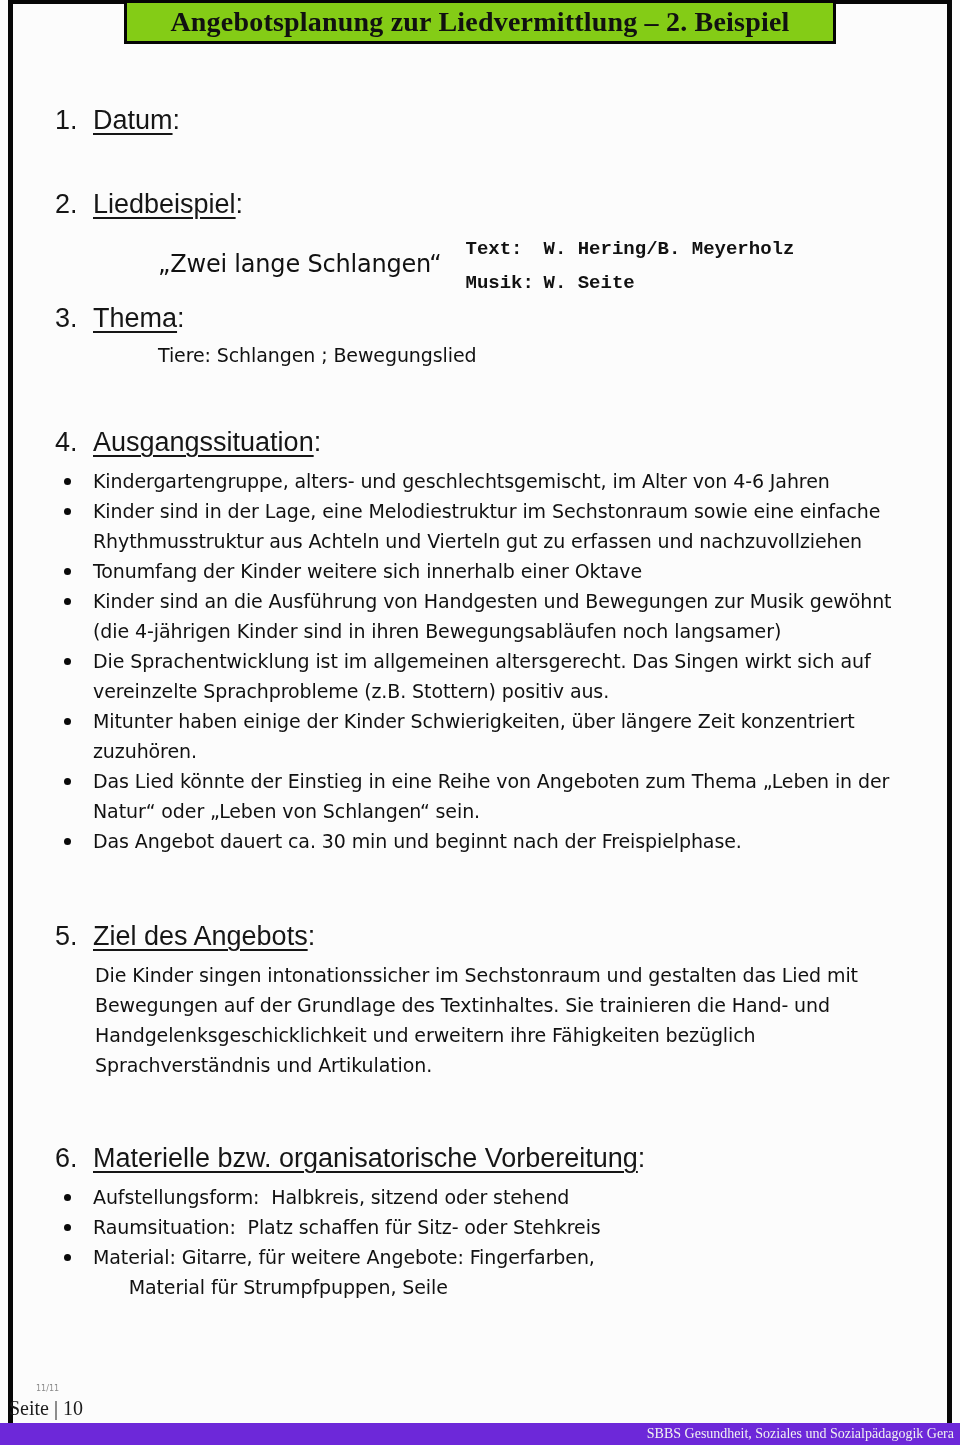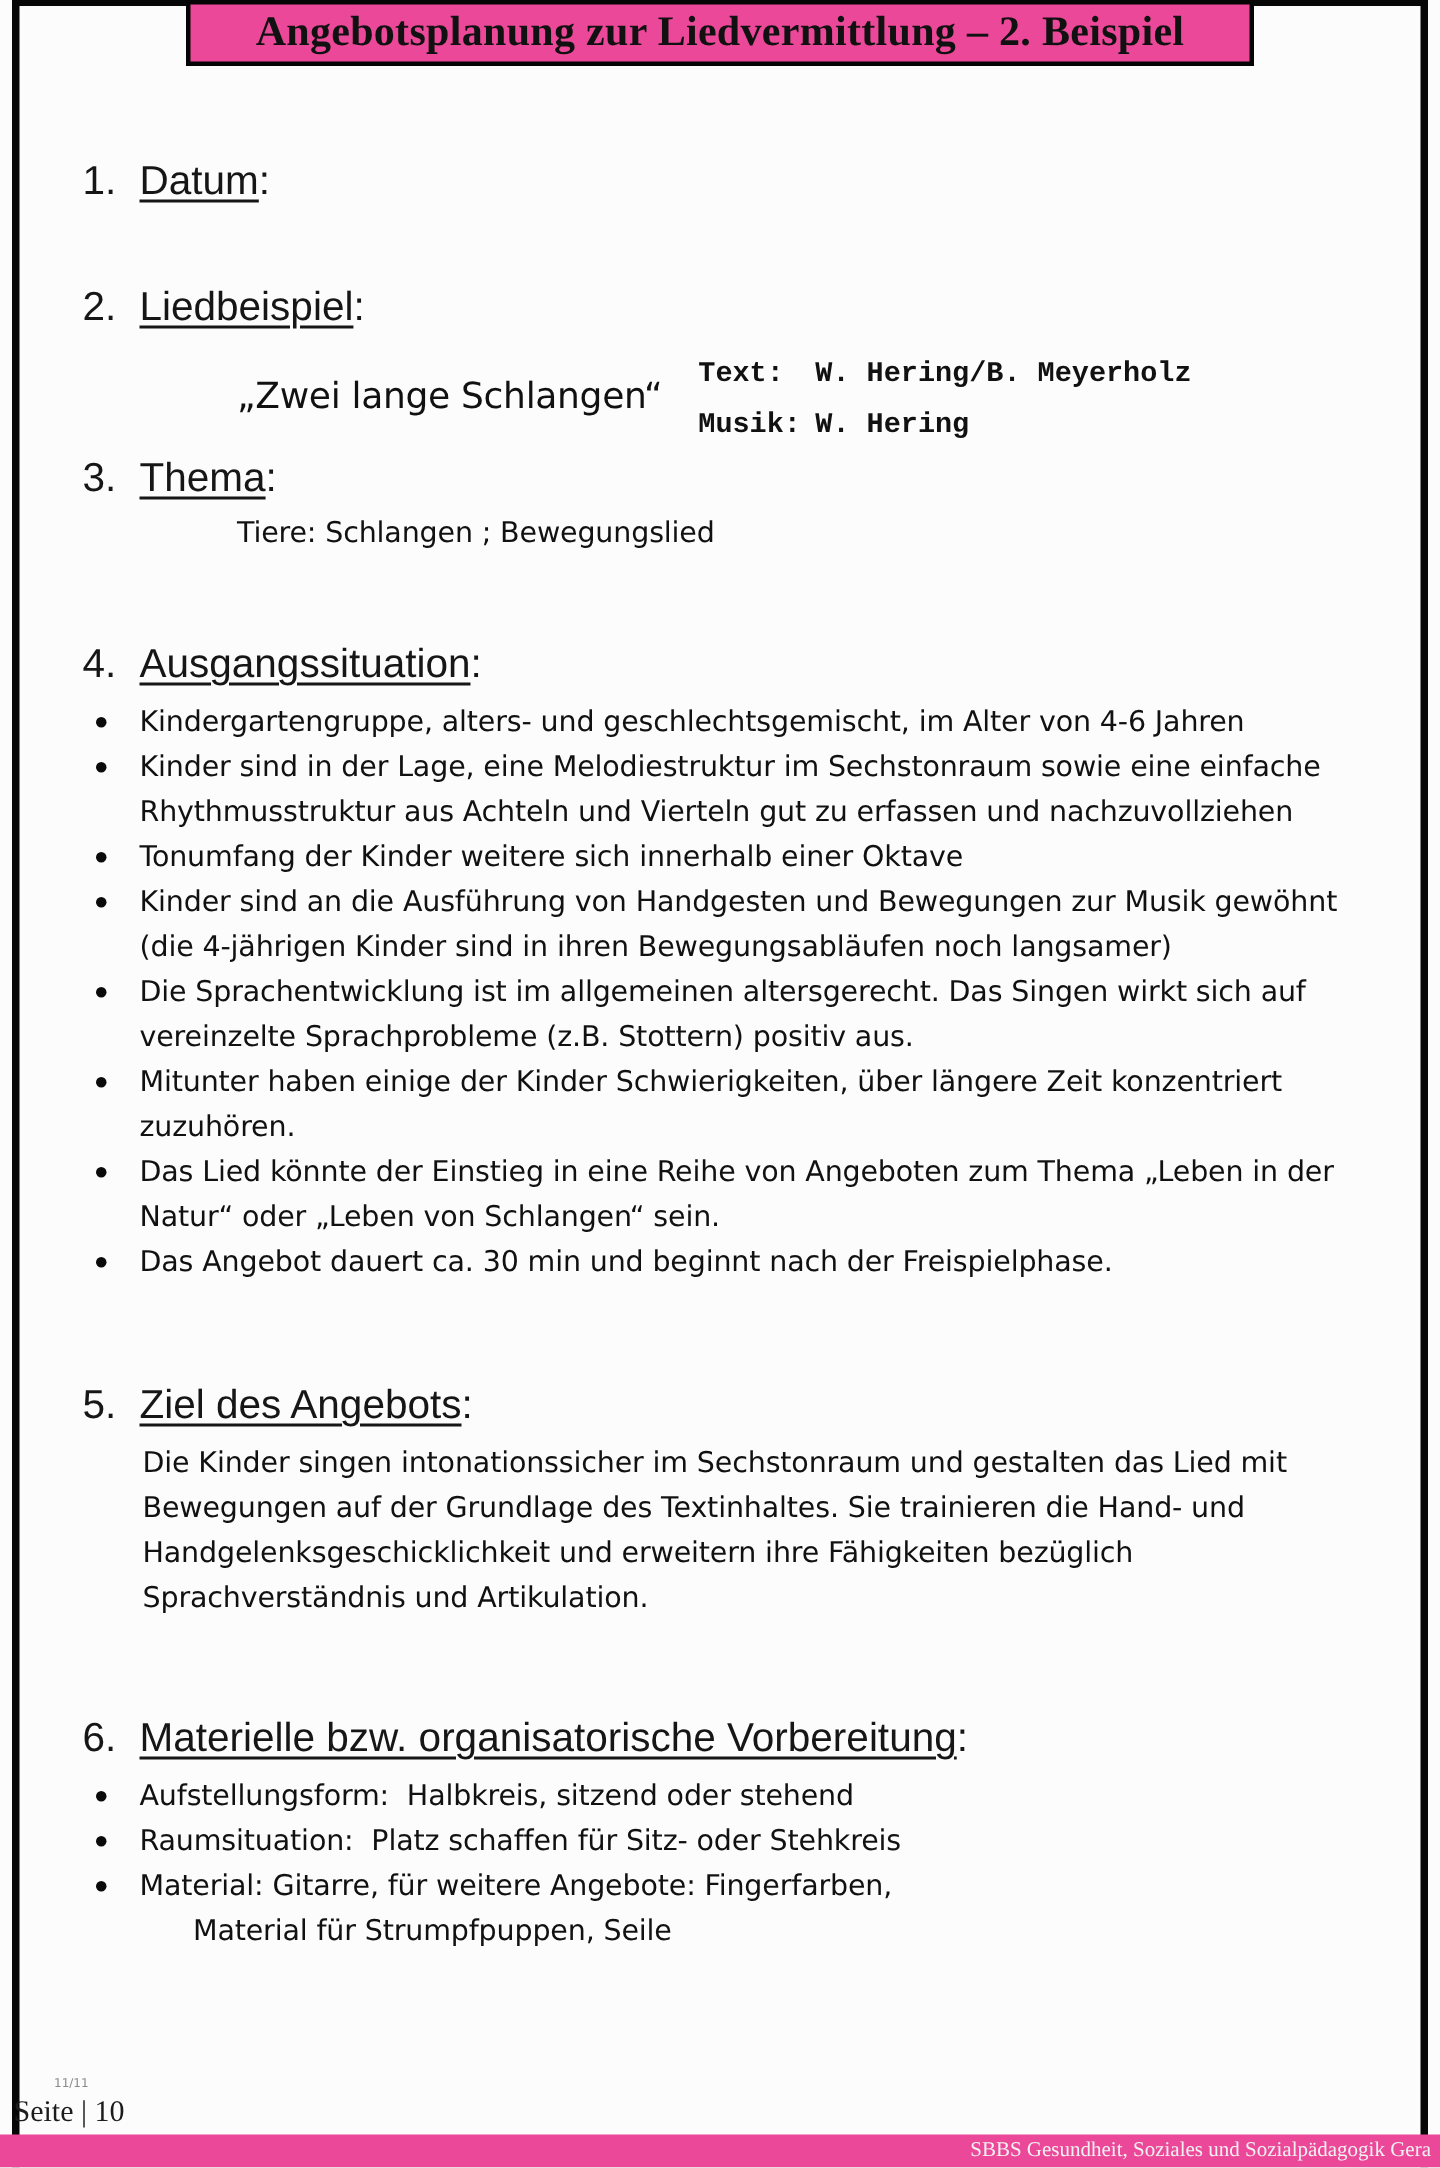--- a/index.html
+++ b/index.html
@@ -19,21 +19,21 @@
     border-right:5px solid #070707;
     border-top:4px solid #070707;
     pointer-events:none;
   }
   .content { position:absolute; top:0; left:0; right:0; bottom:0; }
 
   .title-box {
     width:706px;
     margin:0 auto;
     border:3px solid #050505;
-    background:#ec4899;
+    background:#84cc16;
     text-align:center;
     font-family:"Liberation Serif", serif;
     font-weight:bold;
     font-size:28px;
     line-height:38px;
     letter-spacing:0.2px;
   }
 
   .sec-heading {
     margin-left:55px;
@@ -122,21 +122,21 @@
     left:9px; bottom:25px;
     font-family:"Liberation Serif", serif;
     font-size:20px;
     color:#1c1c1c;
     text-align:right;
   }
   .footer-bar {
     position:absolute;
     left:0; right:0; bottom:0;
     height:22px;
-    background:#ec4899;
+    background:#6d28d9;
     color:#f1f1f1;
     font-family:"Liberation Serif", serif;
     font-size:14px;
     line-height:22px;
     text-align:right;
     padding-right:6px;
     box-sizing:border-box;
   }
 </style>
 </head>
@@ -160,21 +160,21 @@
     </div>
     <div class="song-row">
       <div class="song-title">„Zwei lange Schlangen“</div>
       <div class="credits">
         <div class="credit-row">
           <span class="credit-label">Text:</span>
           <span>W. Hering/B. Meyerholz</span>
         </div>
         <div class="credit-row">
           <span class="credit-label">Musik:</span>
-          <span>W. Hering</span>
+          <span>W. Seite</span>
         </div>
       </div>
     </div>
 
     <div class="sec-heading sec-thema">
       <span class="num">3.</span><span class="u">Thema</span><span>:</span>
     </div>
     <div class="indent-body">Tiere: Schlangen ; Bewegungslied</div>
 
     <div class="sec-heading sec-ausgang">

